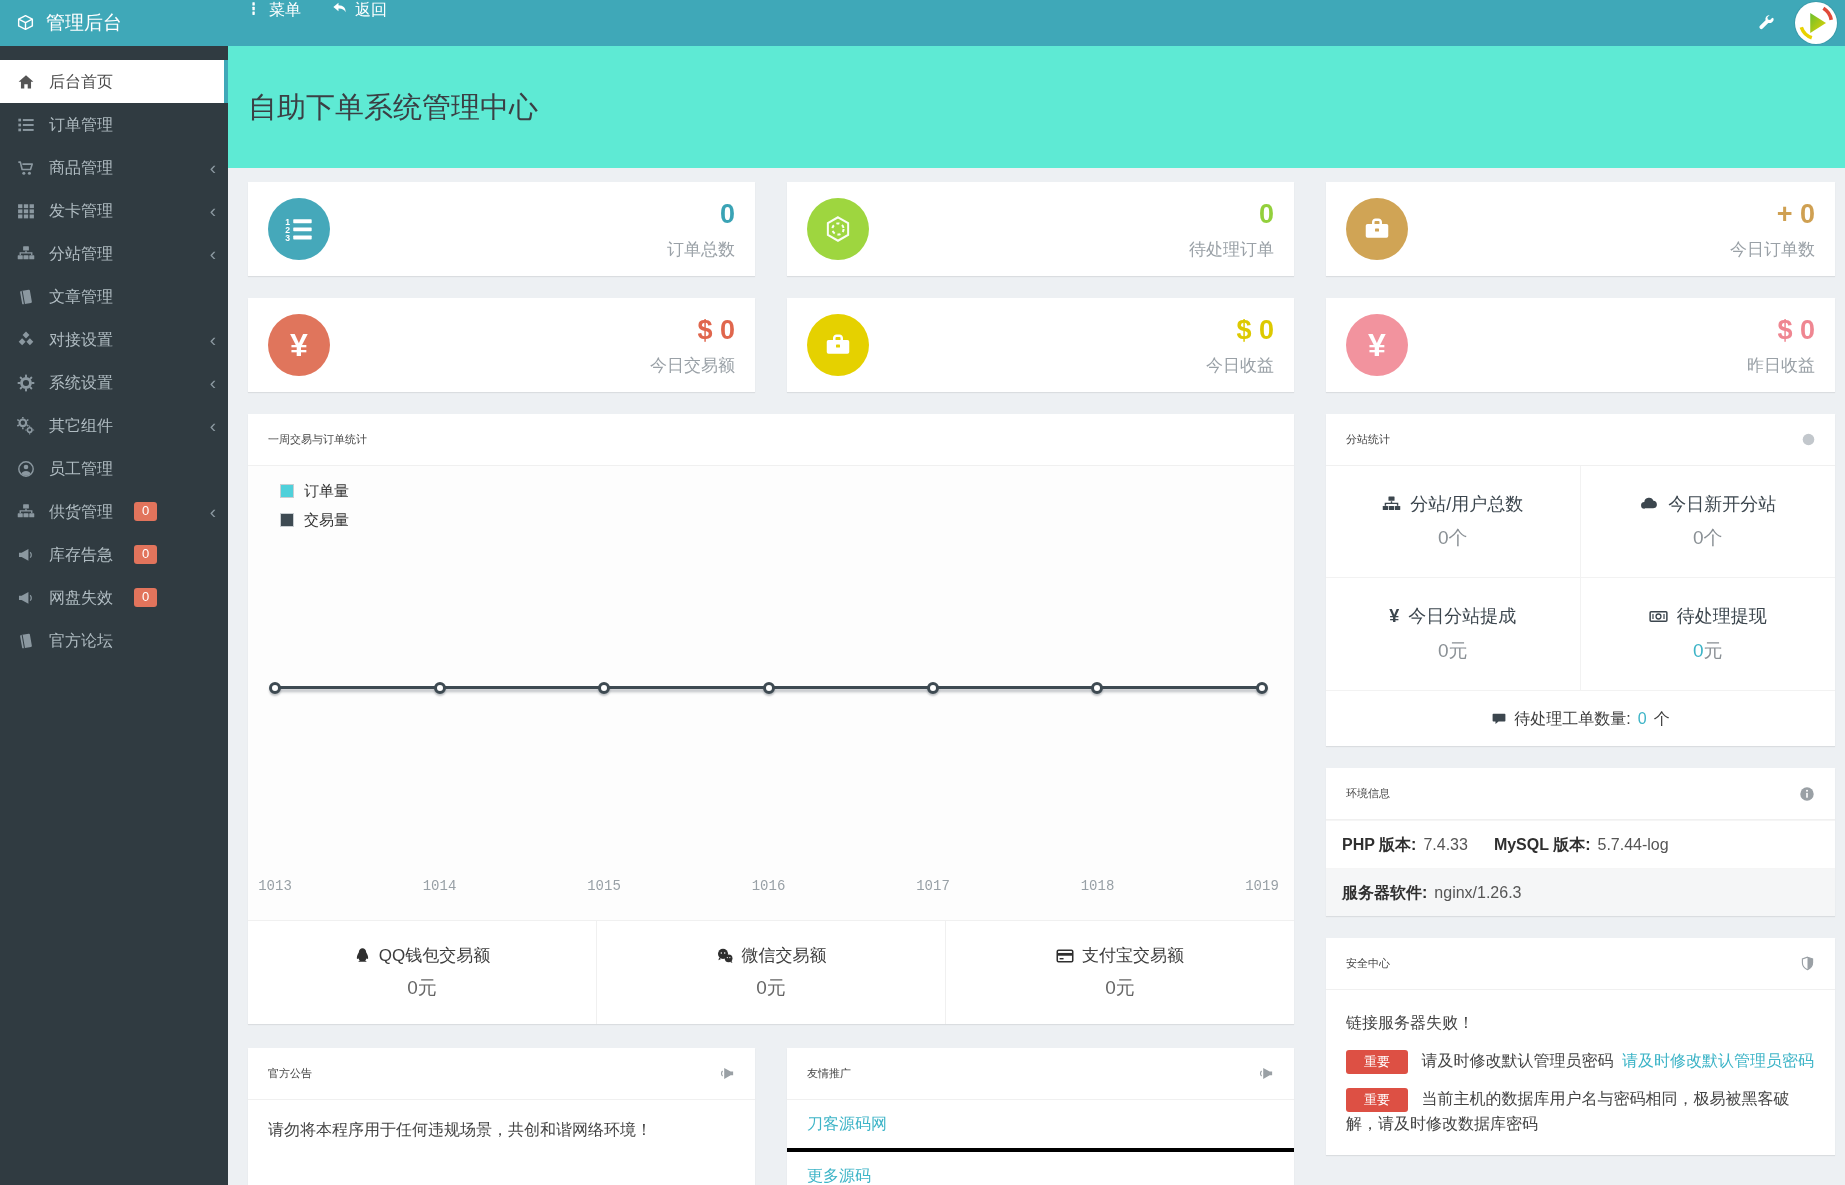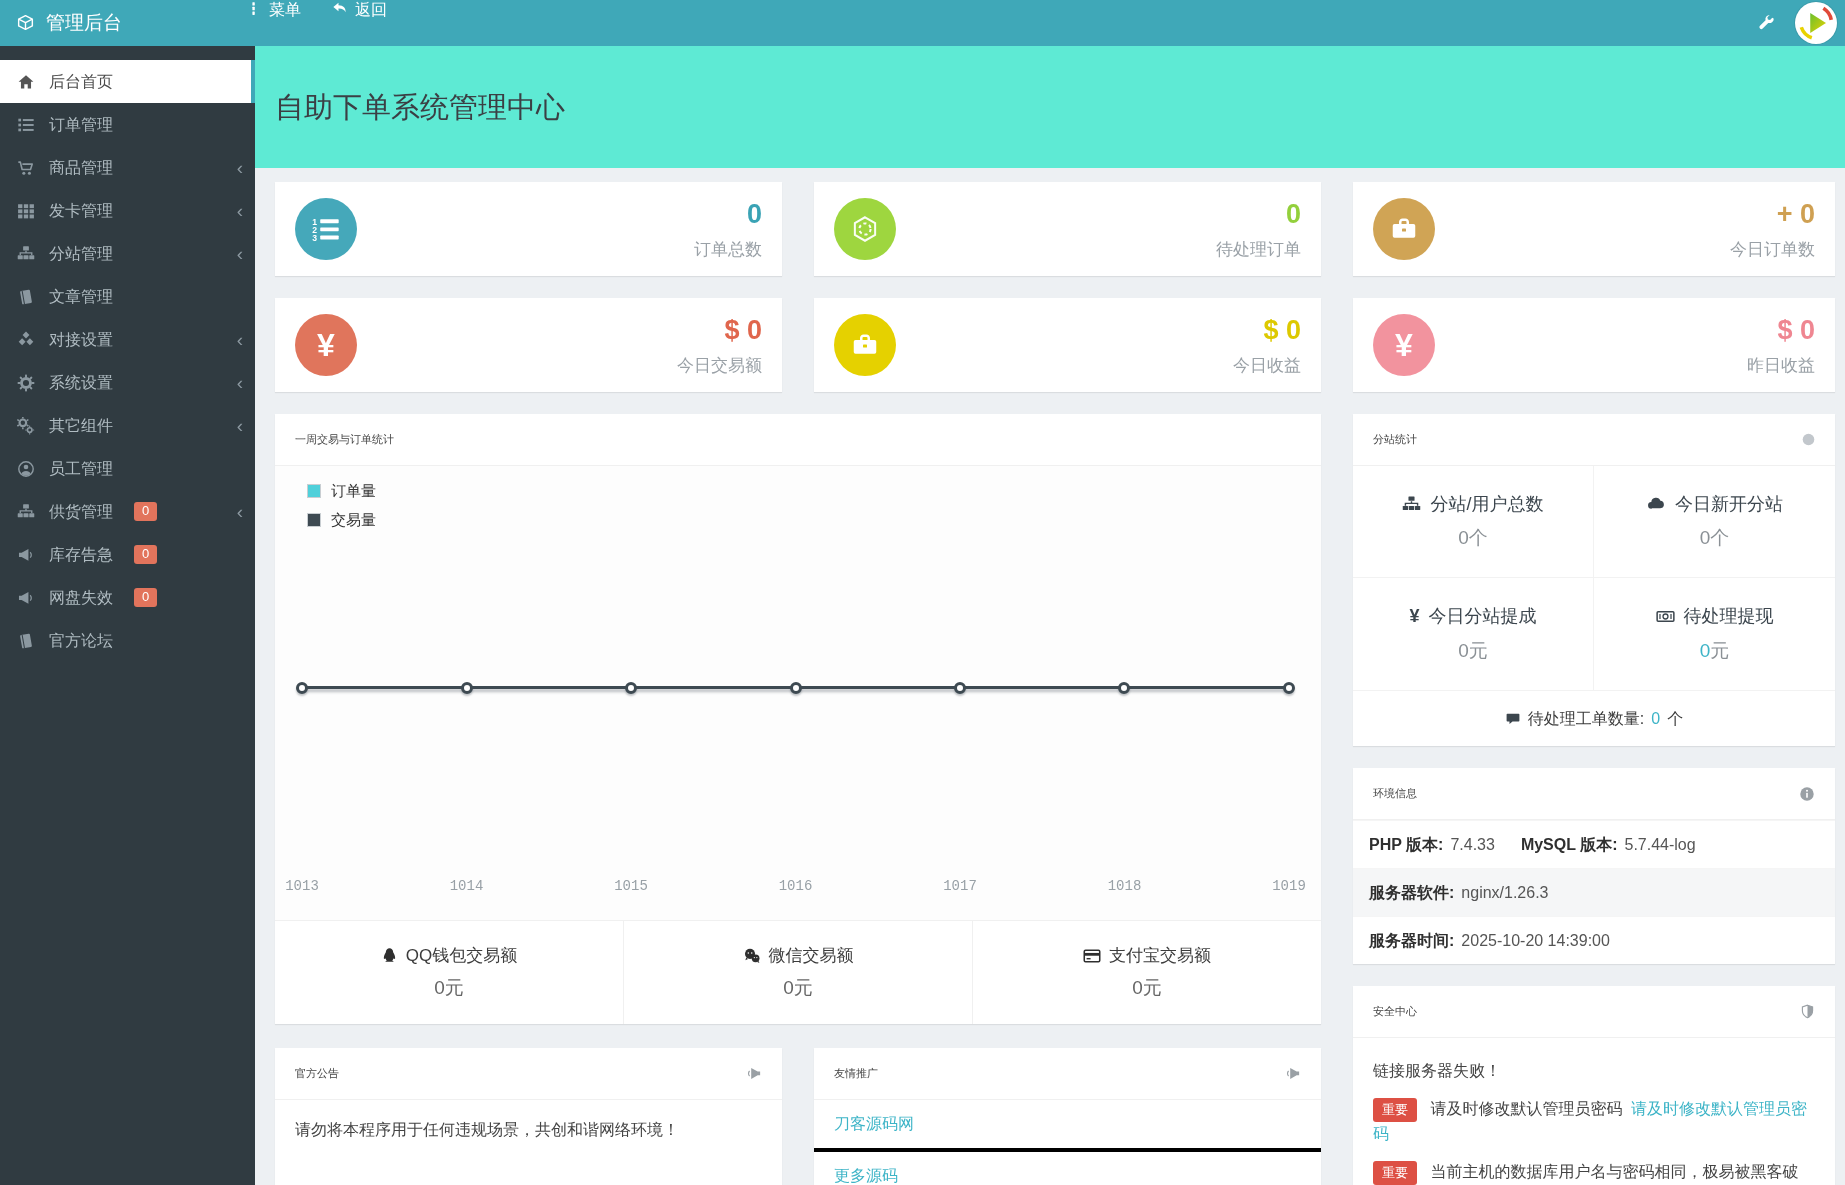--- a/index.html
+++ b/index.html
@@ -11,21 +11,21 @@
   .topbar { height:46px; background:#3fa8b8; display:flex; align-items:stretch; color:#fff; }
   .brand { width:230px; flex:none; display:flex; align-items:center; gap:11px; padding-left:16px; font-size:19px; }
   .topnav { display:flex; }
   .tbtn { display:flex; align-items:flex-start; gap:7px; padding:0 15px; font-size:16px; cursor:pointer; }
   .top-right { margin-left:auto; display:flex; align-items:center; gap:12px; padding-right:8px; }
   .wrench-btn { width:34px; height:34px; display:flex; align-items:center; justify-content:center; cursor:pointer; }
   .app-logo { width:42px; height:42px; border-radius:50%; background:#fff; display:flex; align-items:center; justify-content:center; cursor:pointer; overflow:hidden; box-shadow:0 0 0 1px rgba(0,0,0,.08); }
 
   
   .app-body { display:flex; height:1139px; }
-  .sidebar { width:255px; flex:none; background:#303b41; padding-top:14px; }
+  .sidebar { width:228px; flex:none; background:#303b41; padding-top:14px; }
   .main { flex:1; min-width:0; display:flex; flex-direction:column; }
 
   
   .side-item { height:43px; display:flex; align-items:center; gap:13px; padding:0 12px 0 16px; color:#b0bcc2; font-size:16px; cursor:pointer; }
   .side-item .sicon { width:20px; color:#8b98a0; display:flex; justify-content:center; --icon-cut:#303b41; }
   .side-item.active { background:#fff; color:#4a4a4a; border-right:4px solid #3fa8b8; }
   .side-item.active .sicon { color:#555; --icon-cut:#fff; }
   .side-badge { margin-left:8px; background:#e2745c; color:#fff; font-size:13px; padding:1px 8px; border-radius:3px; }
   .side-chevron { margin-left:auto; color:#8b98a0; font-size:19px; line-height:1; }
 
@@ -97,21 +97,21 @@
   .cyan { color:#3db4c7; }
   .sub-foot { border-top:1px solid #f2f2f2; height:56px; display:flex; align-items:center; justify-content:center; gap:7px; font-size:16px; color:#3c3c3c; }
   .env-panel, .sec-panel { margin-top:22px; }
   .env-row { height:48px; display:flex; align-items:center; padding:0 16px; font-size:16px; color:#555; border-top:1px solid #f5f5f5; }
   .env-row:first-of-type { border-top:none; }
   .env-row.alt { background:#f5f6f7; }
   .env-row b { color:#2f2f2f; margin-right:7px; }
   .env-gap { margin-left:26px;text-align:center; }
   .sec-body { padding:8px 20px 18px; font-size:16px; color:#444; }
   .sec-line { margin-top:13px; line-height:1.55; }
-  .badge-danger { display:inline-block; background:#dd5044; color:#fff; font-size:13px; padding:2px 9px; border-radius:3px; margin-right:9px; }
+  .badge-danger { display:inline-block; background:#dd5044; color:#fff; font-size:13px; padding:2px 18px; border-radius:3px; margin-right:9px; }
   .sec-link { color:#3db4c7; cursor:pointer; margin-left:4px; }
 </style>
 </head>
 <body>
 
 <header class="topbar">
   <div class="brand">
     <span>
       <svg width="19" height="19" viewBox="0 0 20 20" fill="none" stroke="#fff" stroke-width="1.5" stroke-linejoin="round">
         <path d="M10 1.8 2.8 5.4v7.2L10 16.2l7.2-3.6V5.4Z"></path>
@@ -625,24 +625,20 @@
             <div class="env-row">
               <b>PHP 版本:</b>
               <span>7.4.33</span>
               <b class="env-gap">MySQL 版本:</b>
               <span>5.7.44-log</span>
             </div>
             <div class="env-row alt">
               <b>服务器软件:</b>
               <span>nginx/1.26.3</span>
             </div>
-            <div class="env-row">
-              <b>服务器时间:</b>
-              <span>2025-10-20 14:39:00</span>
-            </div>
           </section>
 
           <section class="panel sec-panel">
             <div class="panel-head">
               <span>安全中心</span>
               <span class="ph-icon">
                 <svg width="15" height="17" viewBox="0 0 20 20">
                     <path d="M10 1.6l6.8 2.3v5.2c0 4.2-2.7 7.4-6.8 9.1C5.9 16.5 3.2 13.3 3.2 9.1V3.9Z" fill="none" stroke="#9aa0a5" stroke-width="1.5"></path>
                     <path d="M10 1.6l6.8 2.3v5.2c0 4.2-2.7 7.4-6.8 9.1Z" fill="#9aa0a5"></path>
                   </svg>

